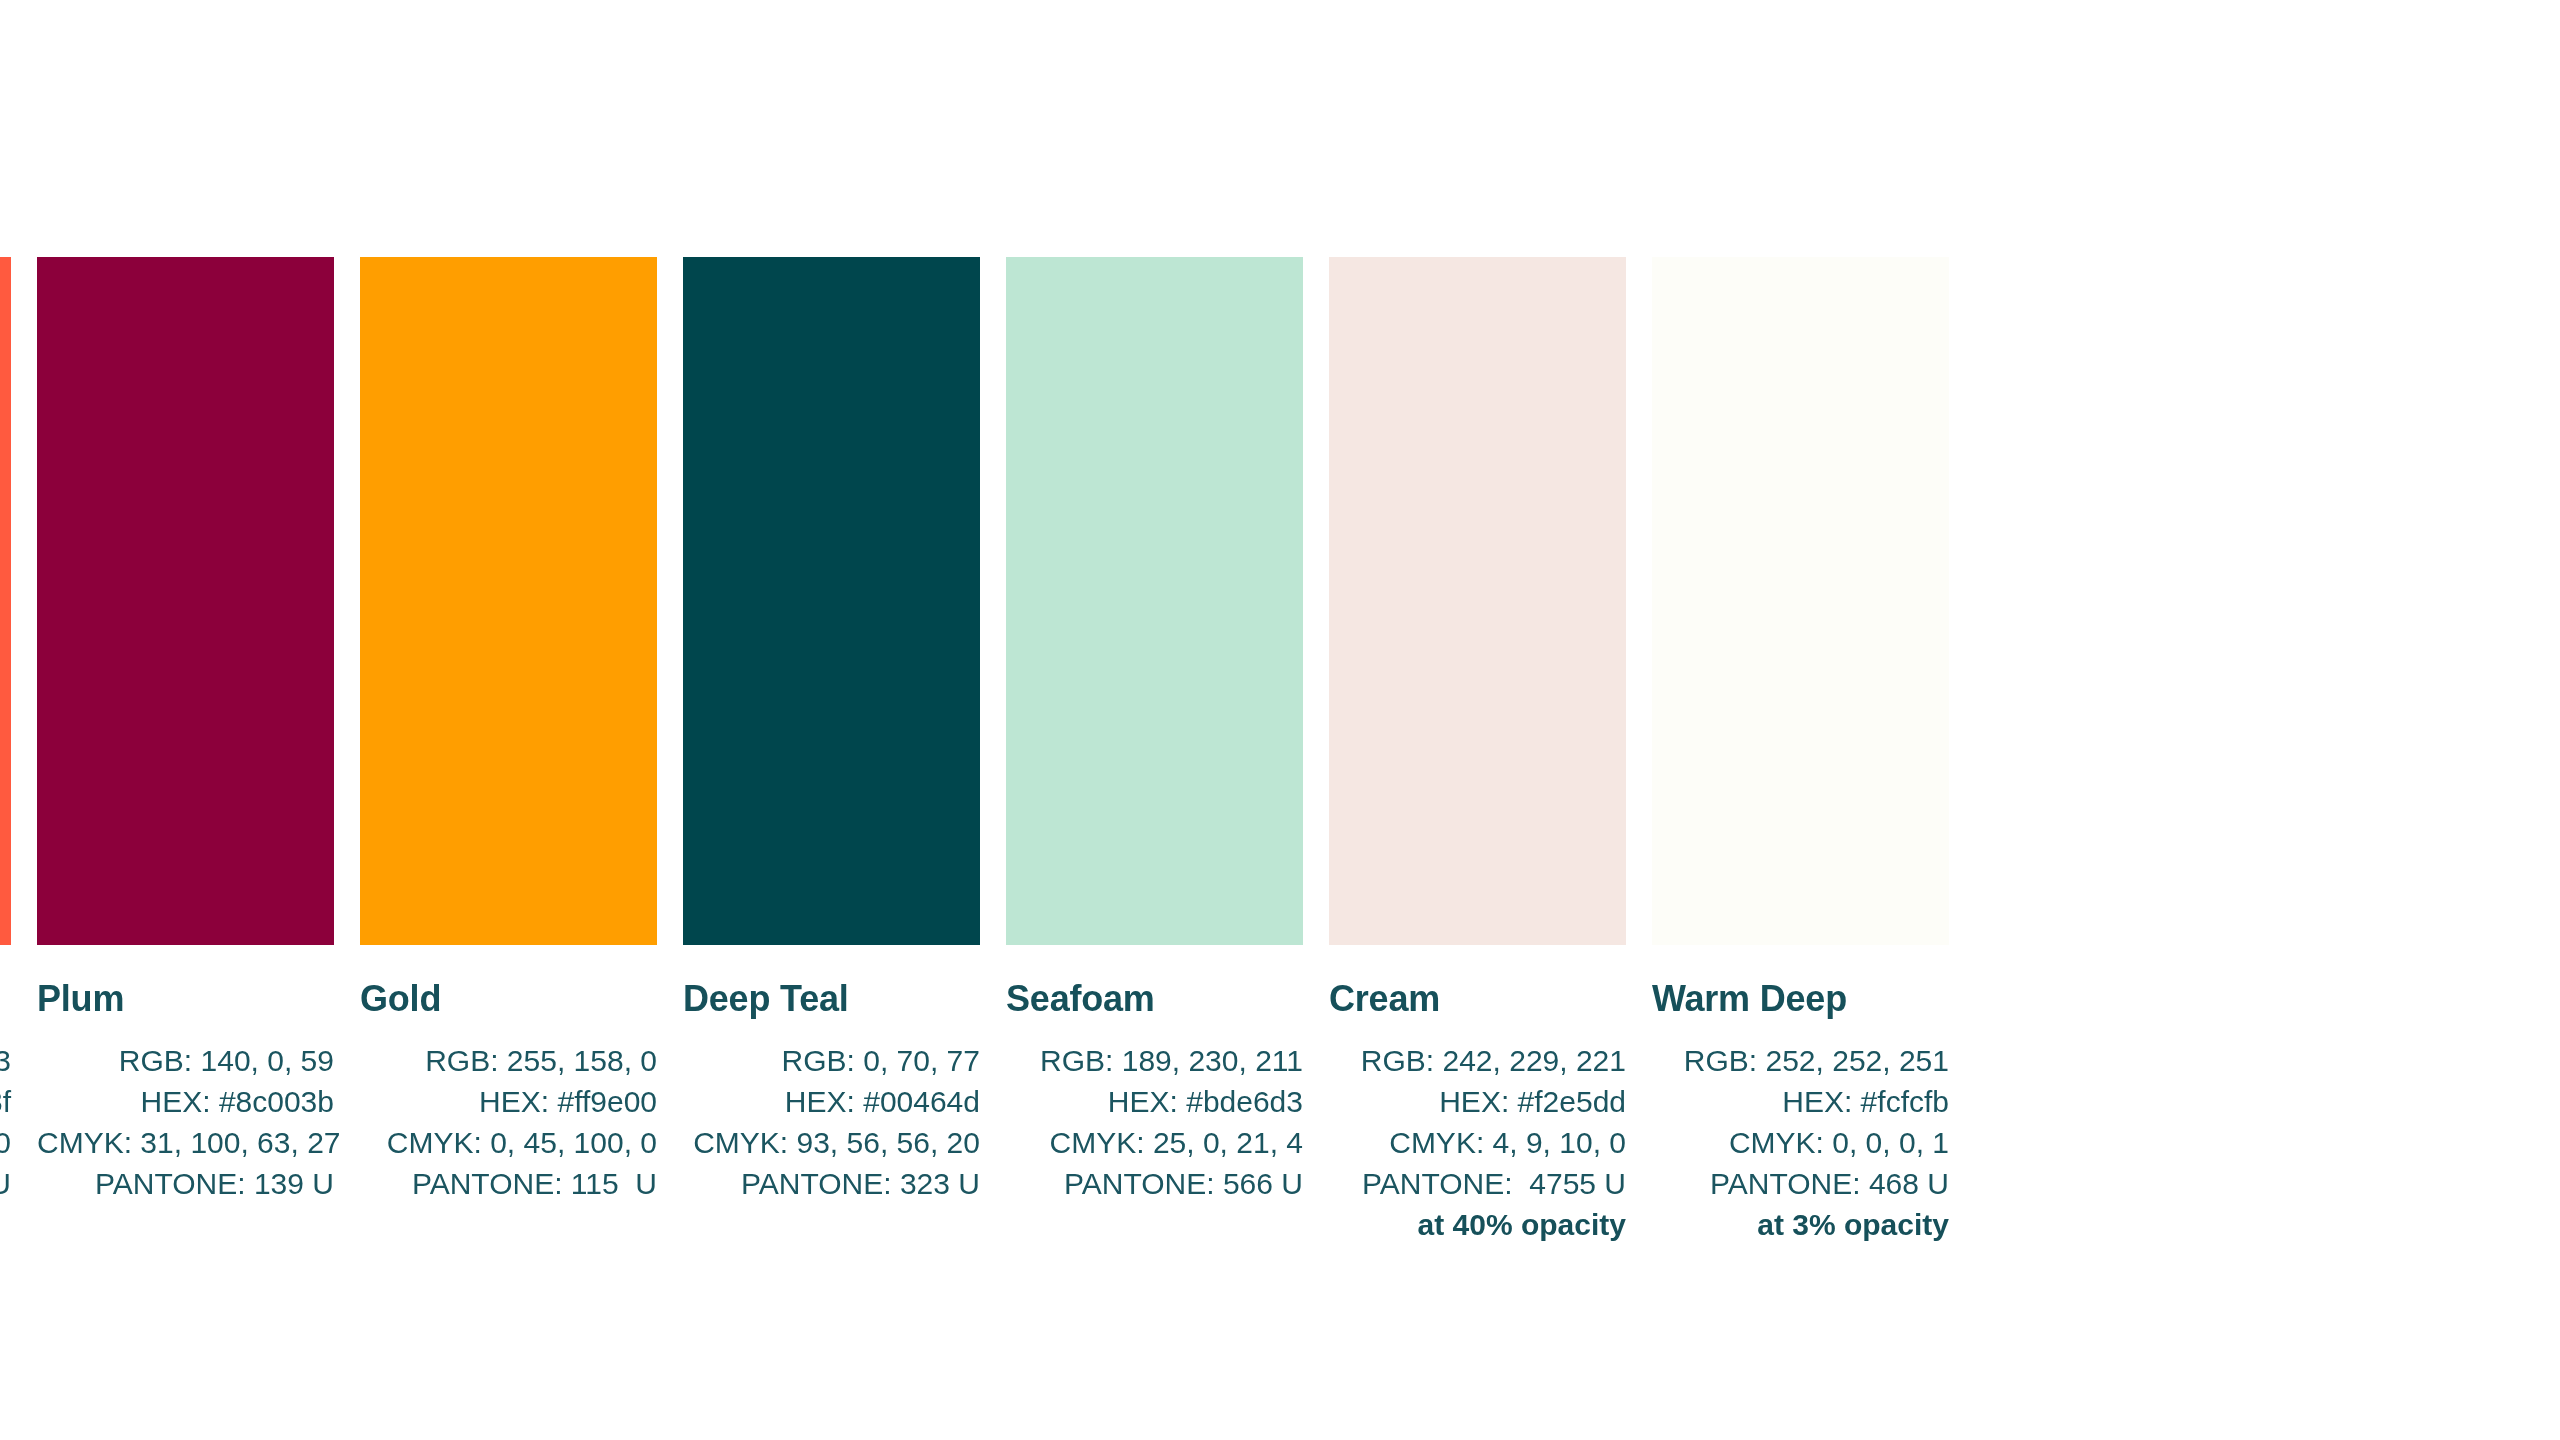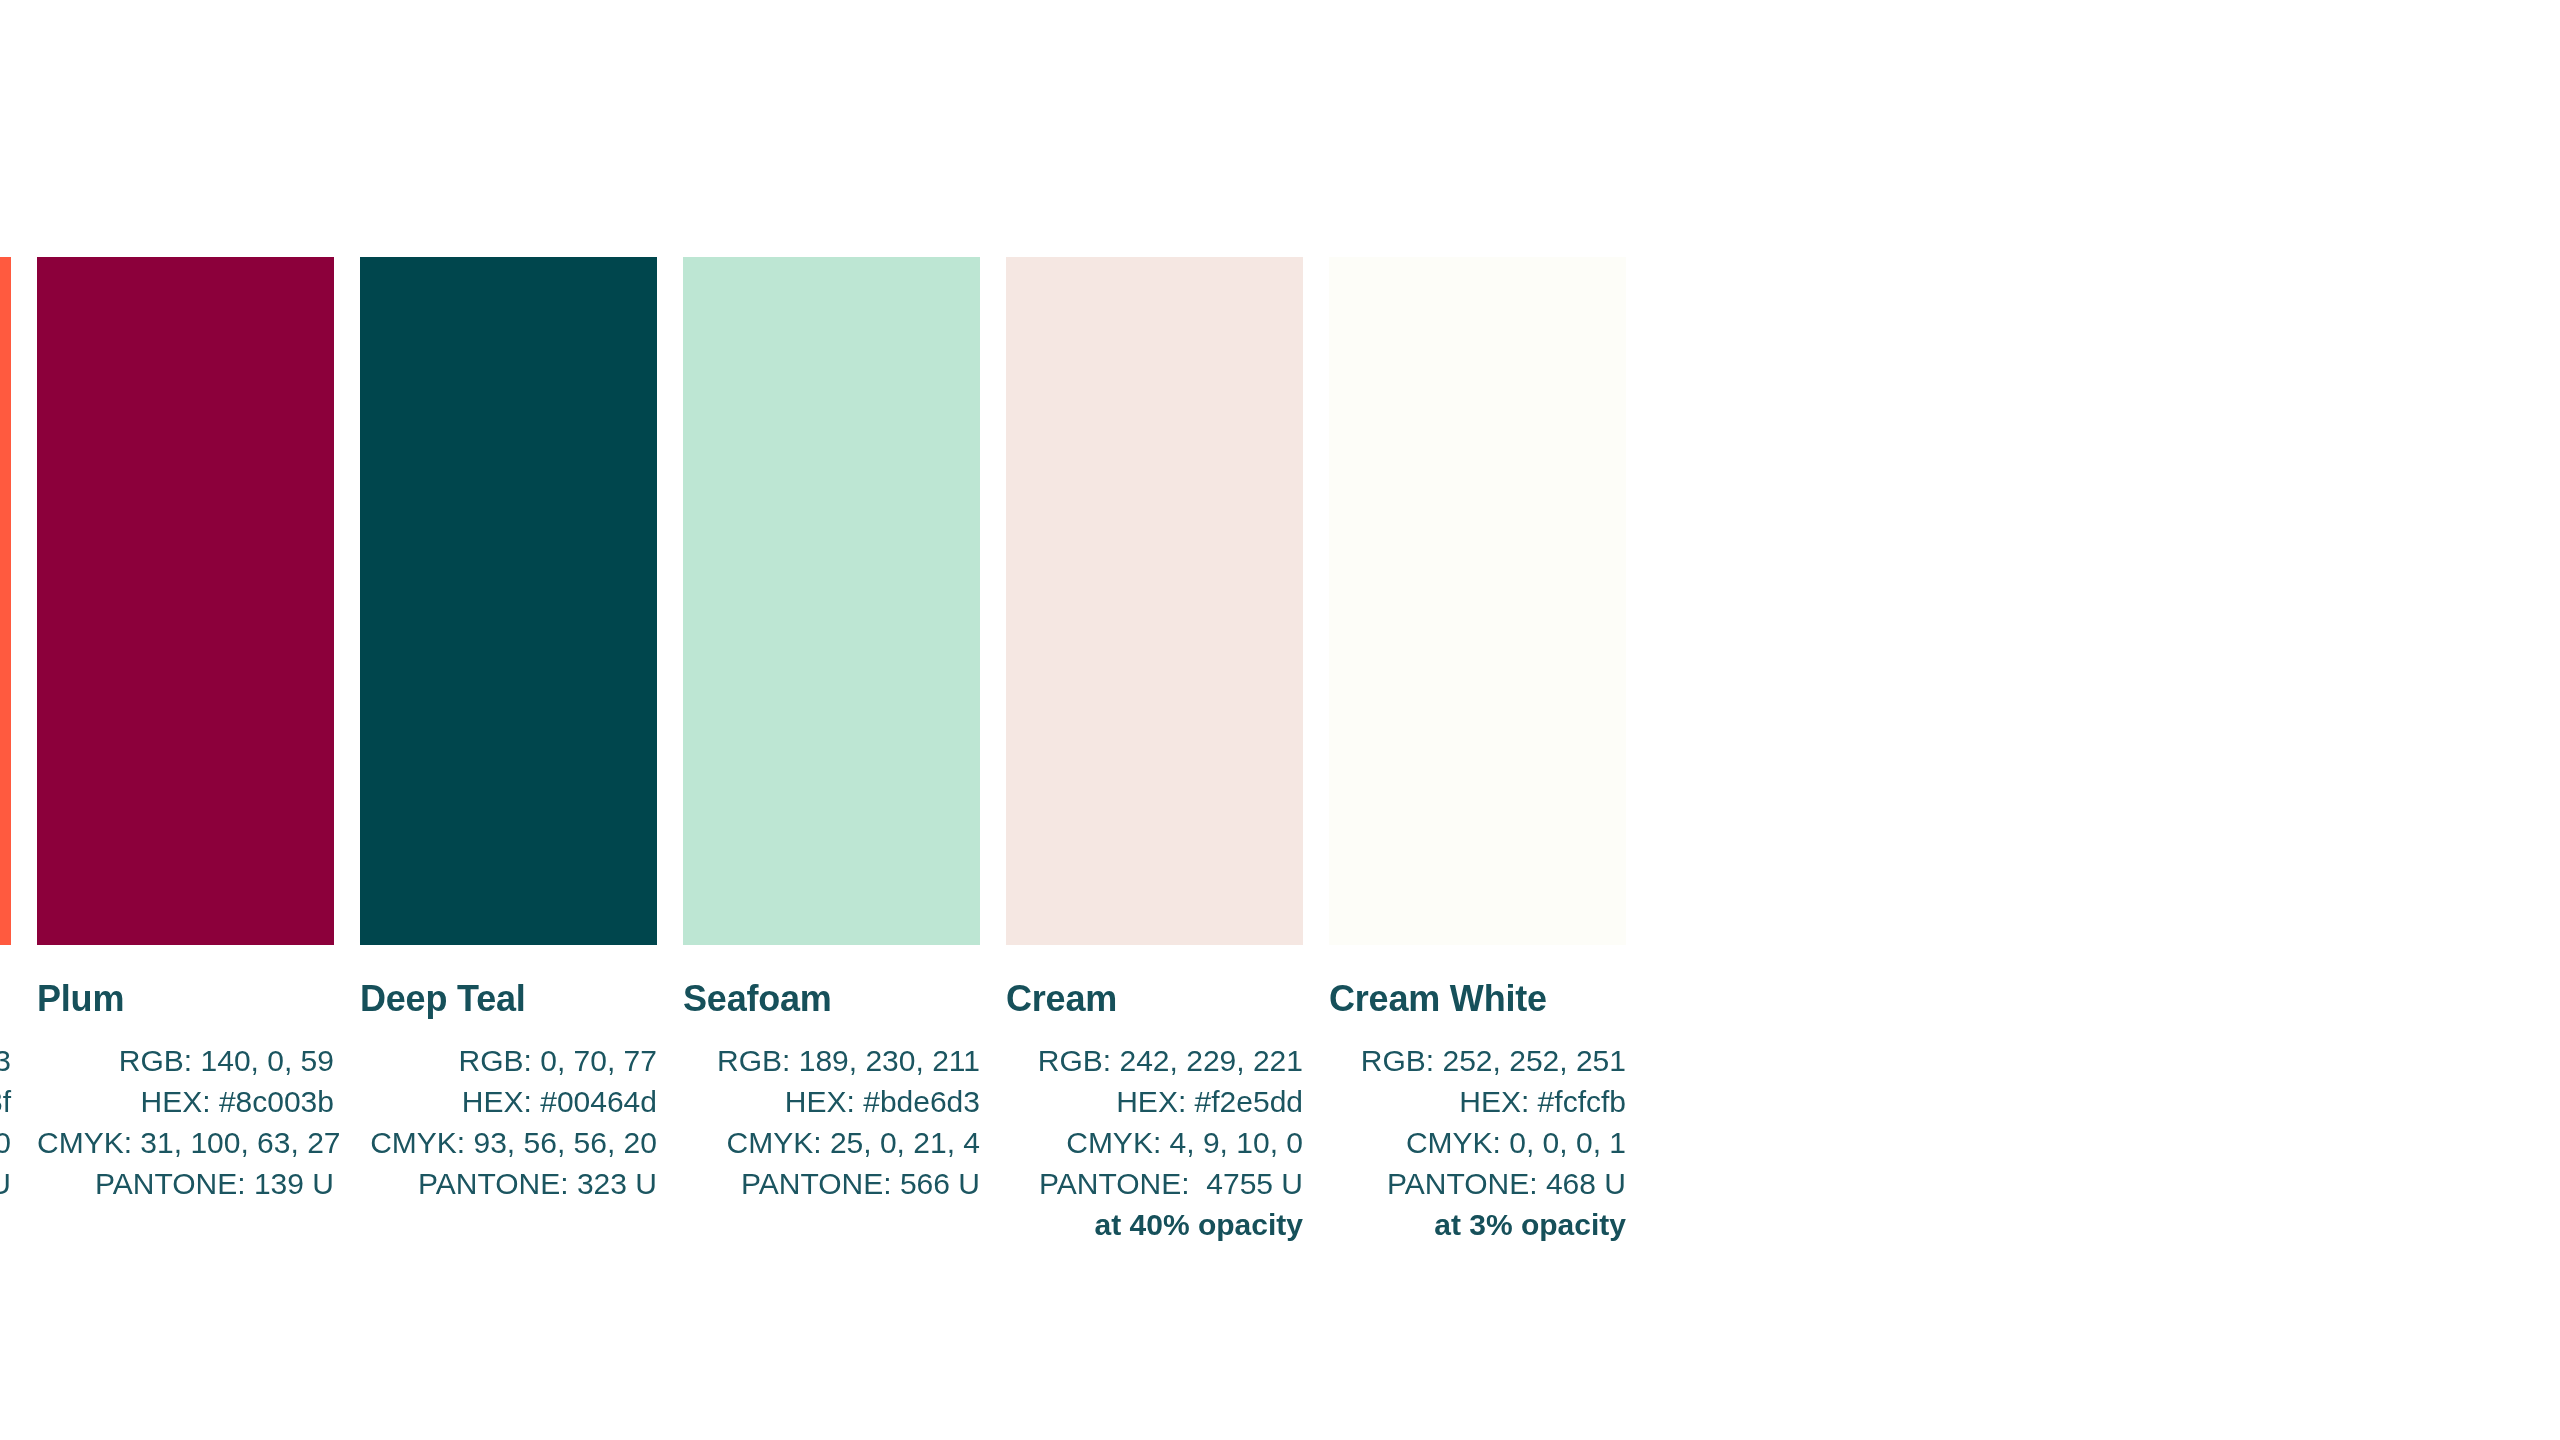--- a/index.html
+++ b/index.html
@@ -98,20 +98,32 @@
         <div class="swatch-name">Plum</div>
         <div class="swatch-specs">
           <div class="spec-line">RGB: 140, 0, 59</div>
           <div class="spec-line">HEX: #8c003b</div>
           <div class="spec-line">CMYK: 31, 100, 63, 27</div>
           <div class="spec-line">PANTONE: 139 U</div>
         </div>
       </div>
     </div>
 
+    <div class="swatch-column">
+      <div class="swatch-chip" style="background:#ff9e00"></div>
+      <div class="swatch-info">
+        <div class="swatch-name">Gold</div>
+        <div class="swatch-specs">
+          <div class="spec-line">RGB: 255, 158, 0</div>
+          <div class="spec-line">HEX: #ff9e00</div>
+          <div class="spec-line">CMYK: 0, 45, 100, 0</div>
+          <div class="spec-line">PANTONE: 115  U</div>
+        </div>
+      </div>
+    </div>
 
     <div class="swatch-column">
       <div class="swatch-chip" style="background:#00464d"></div>
       <div class="swatch-info">
         <div class="swatch-name">Deep Teal</div>
         <div class="swatch-specs">
           <div class="spec-line">RGB: 0, 70, 77</div>
           <div class="spec-line">HEX: #00464d</div>
           <div class="spec-line">CMYK: 93, 56, 56, 20</div>
           <div class="spec-line">PANTONE: 323 U</div>
@@ -143,21 +155,21 @@
           <div class="spec-line">CMYK: 4, 9, 10, 0</div>
           <div class="spec-line">PANTONE:  4755 U</div>
           <div class="spec-line opacity-note">at 40% opacity</div>
         </div>
       </div>
     </div>
 
     <div class="swatch-column">
       <div class="swatch-chip" style="background:#fdfdf8"></div>
       <div class="swatch-info">
-        <div class="swatch-name">Cream White</div>
+        <div class="swatch-name">Warm Deep</div>
         <div class="swatch-specs">
           <div class="spec-line">RGB: 252, 252, 251</div>
           <div class="spec-line">HEX: #fcfcfb</div>
           <div class="spec-line">CMYK: 0, 0, 0, 1</div>
           <div class="spec-line">PANTONE: 468 U</div>
           <div class="spec-line opacity-note">at 3% opacity</div>
         </div>
       </div>
     </div>
 

